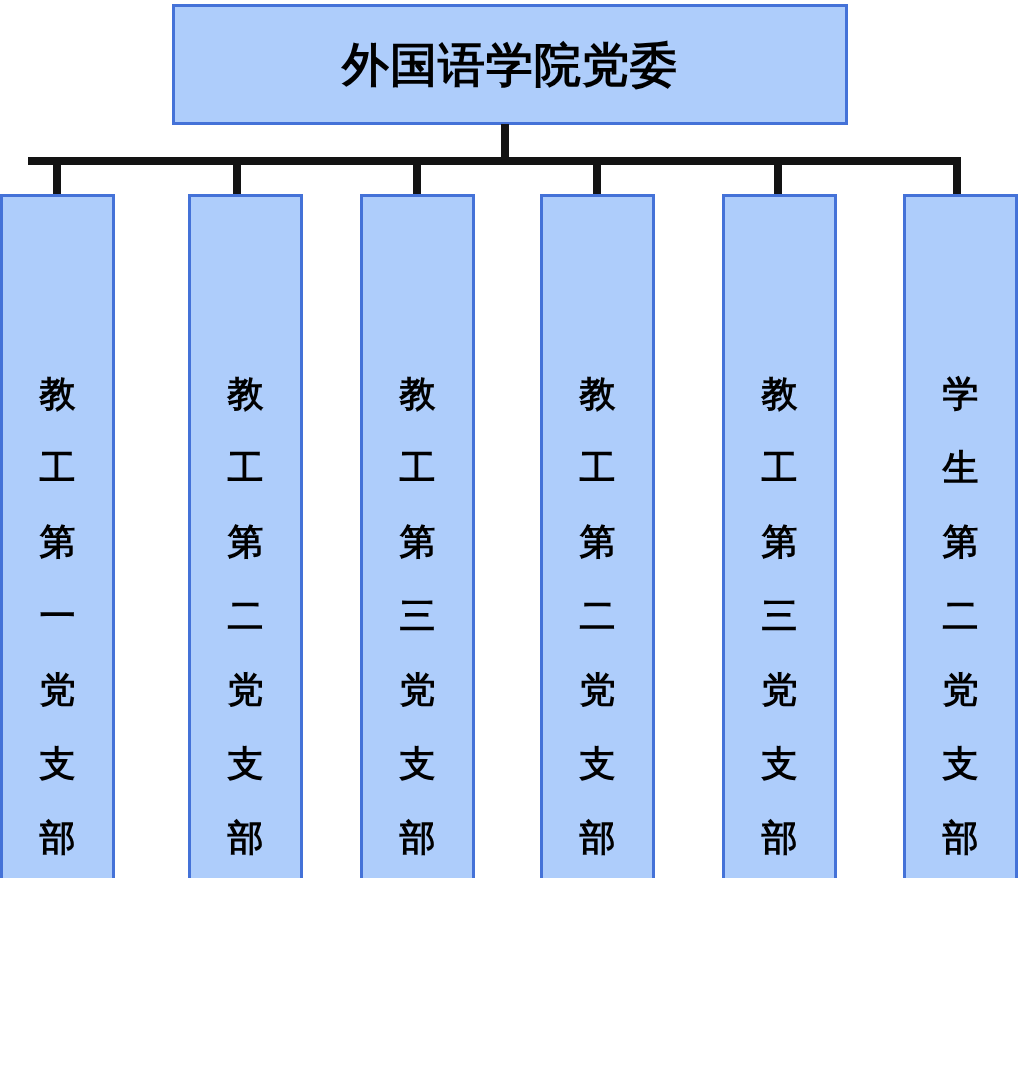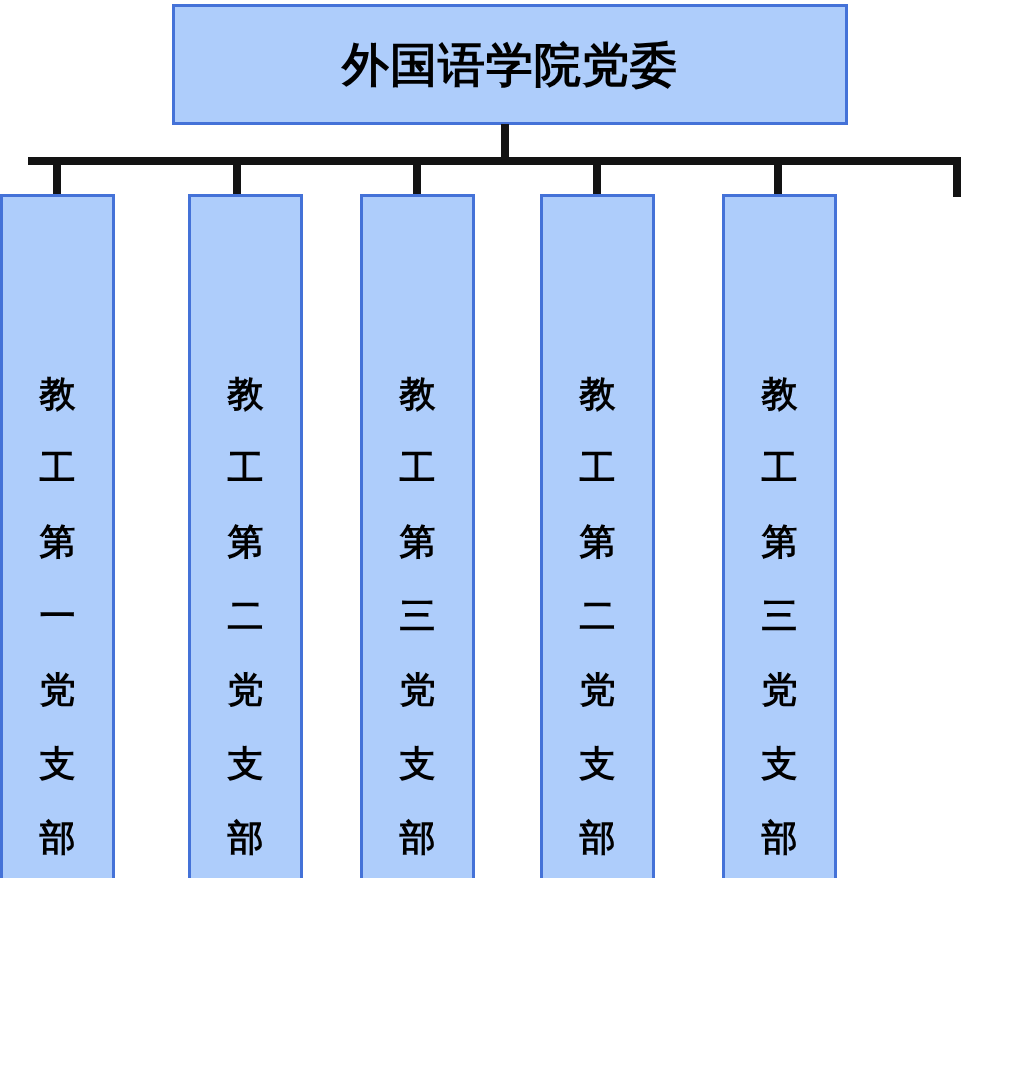--- a/index.html
+++ b/index.html
@@ -143,14 +143,17 @@
   </div>
 
   <div class="node child-node c3">
     <span class="child-label">教工第二党支部</span>
   </div>
 
   <div class="node child-node c4">
     <span class="child-label">教工第三党支部</span>
   </div>
 
+  <div class="node child-node c5">
+    <span class="child-label">学生第二党支部</span>
+  </div>
 
 </div>
 
 </body></html>

